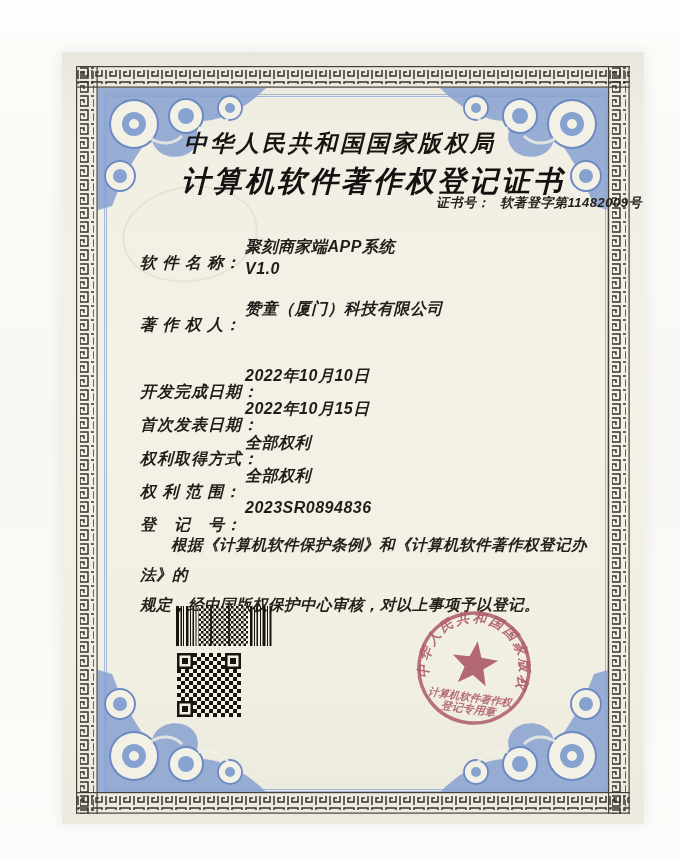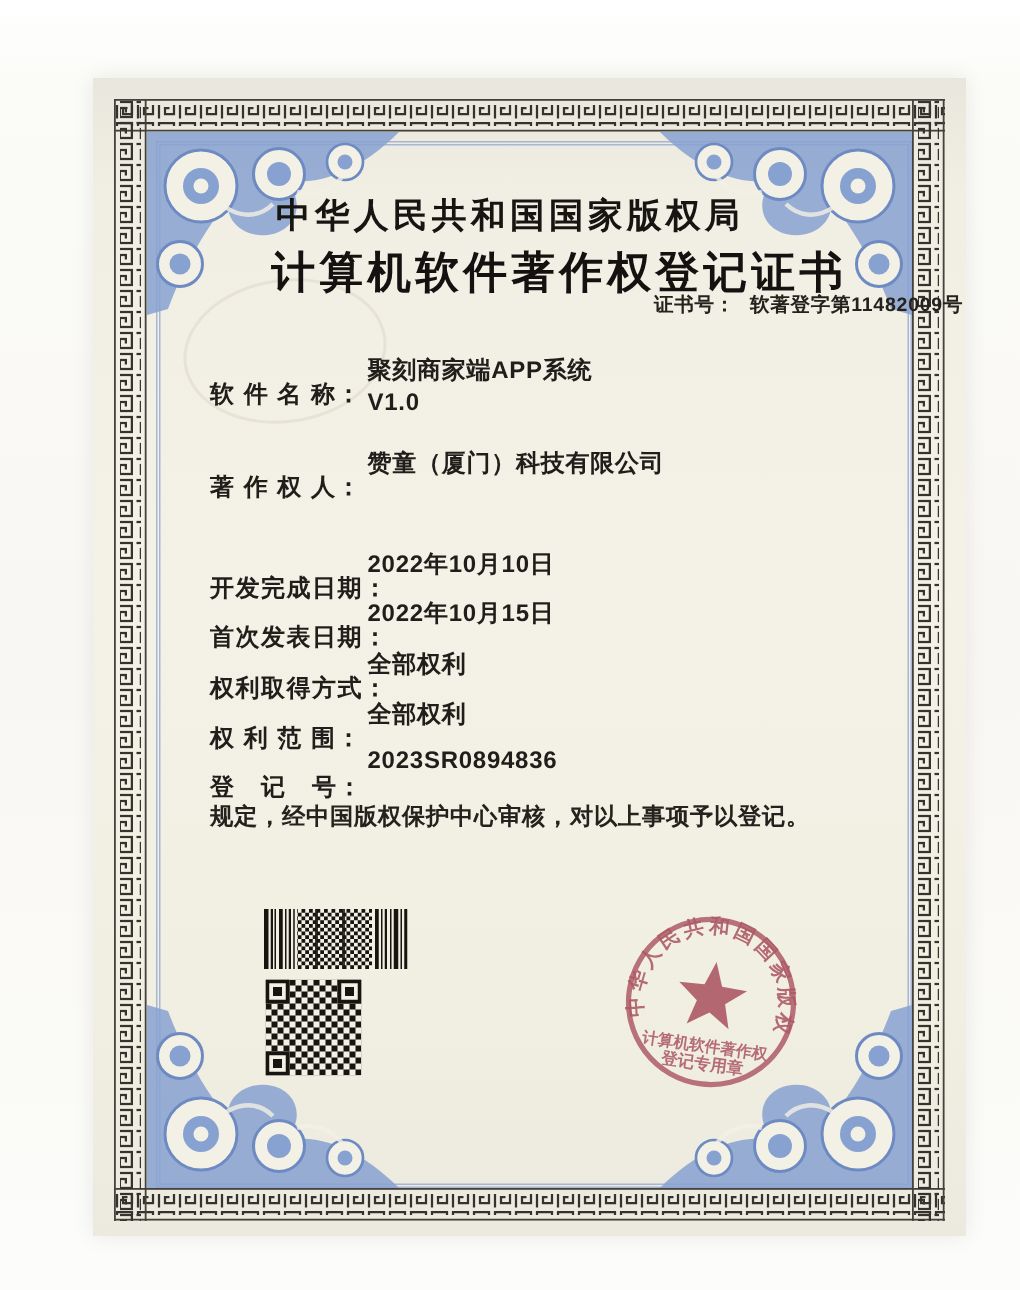--- a/index.html
+++ b/index.html
@@ -3,21 +3,21 @@
 <meta charset="utf-8">
 <style>
   html,body{margin:0;padding:0;}
   body{
     width:680px;height:860px;
     background:linear-gradient(180deg,#ffffff 0%,#fbfbf8 6%,#f8f7f3 50%,#fcfcfa 100%);
     font-family:"Liberation Sans","DejaVu Sans",sans-serif;
     position:relative;overflow:hidden;
     color:#201e1a;
   }
-  .page{position:absolute;inset:0;}
+  .page{position:absolute;inset:0;font-style:italic;}
   .paper{
     position:absolute;left:62px;top:52px;width:582px;height:772px;
     background:linear-gradient(180deg,#e9e6dd 0%,#f1eee3 10%,#f4f1e6 45%,#f1eee2 80%,#ece9de 100%);
     box-shadow:0 0 14px rgba(0,0,0,0.08);
   }
   .frame-strip{position:absolute;pointer-events:none;}
   .blue-frame{
     position:absolute;left:104px;top:94px;width:498px;height:692px;
     border:3px double #93a9d4;opacity:.8;pointer-events:none;
   }
@@ -154,20 +154,21 @@
       <span class="lbl">权 利 范 围：</span>
       <span class="val">全部权利</span>
     </div>
     <div class="row r6">
       <span class="lbl">登　记　号：</span>
       <span class="val">2023SR0894836</span>
     </div>
   </div>
 
   <div class="statement">
+    <div class="l1">根据《计算机软件保护条例》和《计算机软件著作权登记办法》的</div>
     <div class="l2">规定，经中国版权保护中心审核，对以上事项予以登记。</div>
   </div>
 
   <svg class="barcode" width="96" height="40">
     <defs>
       <pattern id="dm" width="5" height="5" patternUnits="userSpaceOnUse">
         <rect width="5" height="5" fill="#f3f0e5"></rect>
         <rect width="2.5" height="2.5" fill="#17150f"></rect>
         <rect x="2.5" y="2.5" width="2.5" height="2.5" fill="#17150f"></rect>
       </pattern>

